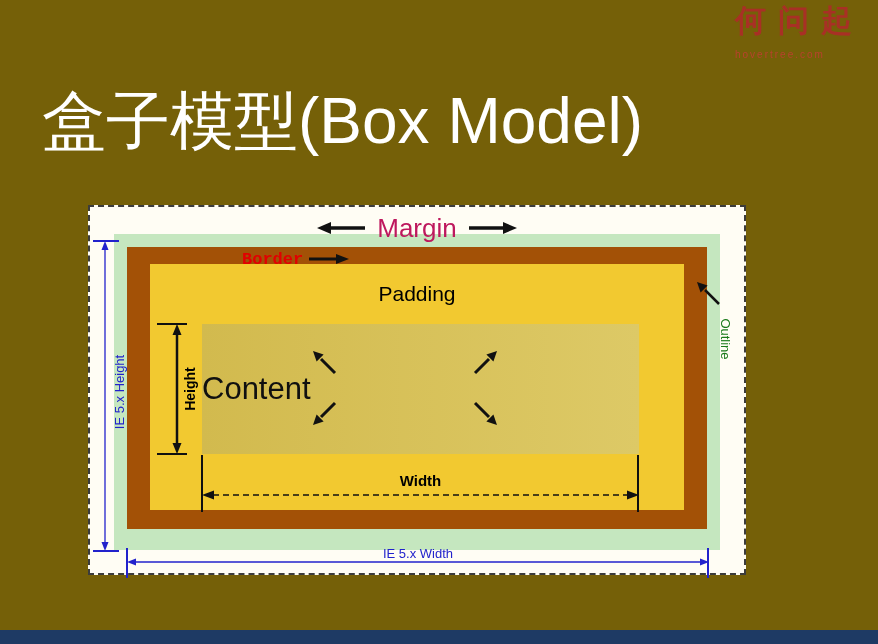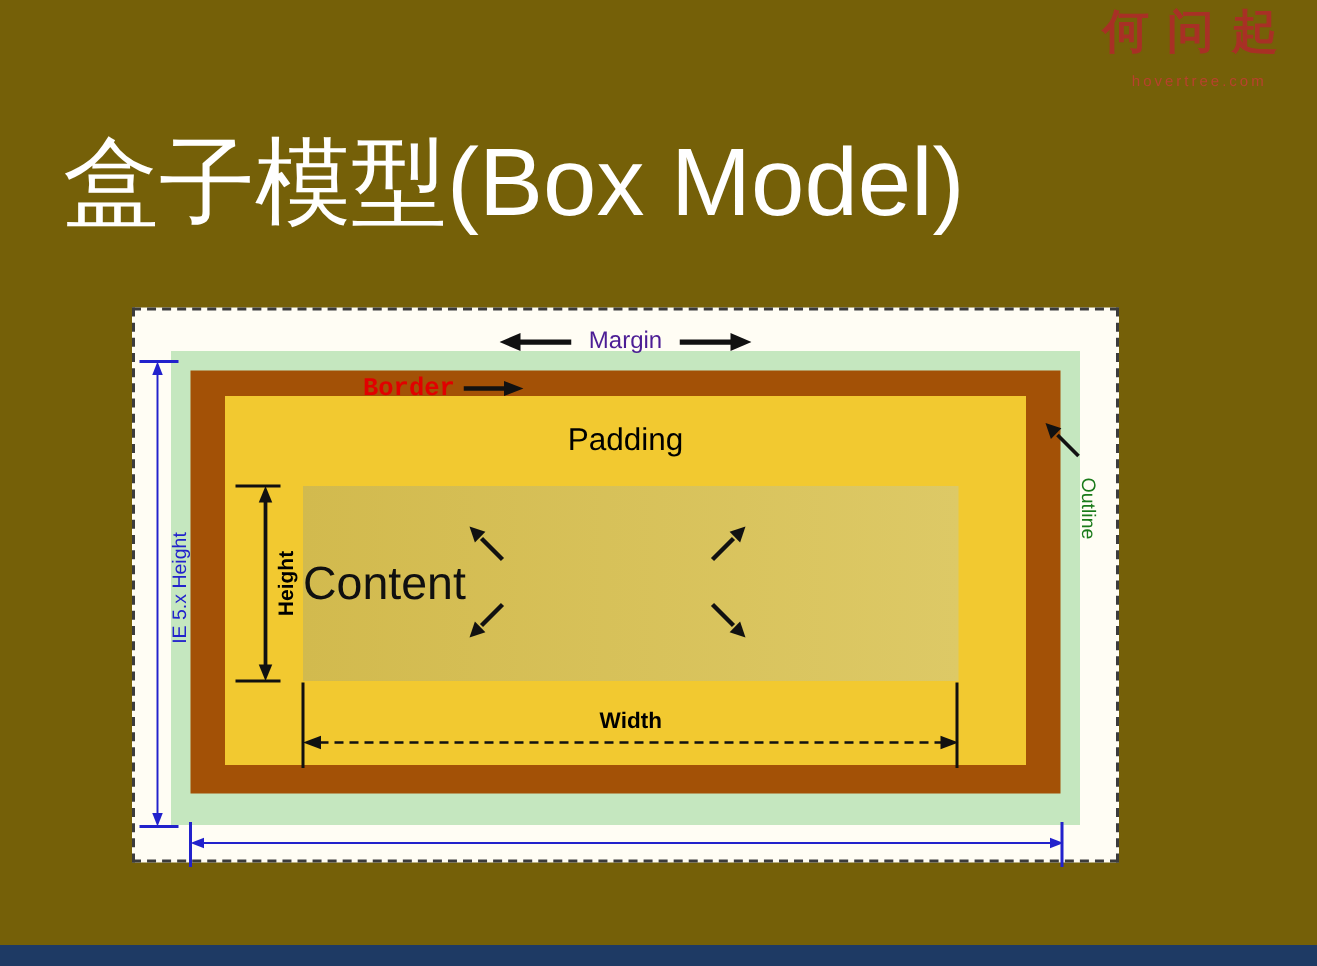--- a/index.html
+++ b/index.html
@@ -8,21 +8,21 @@
     background:#756008;
     font-family:"Liberation Sans","DejaVu Sans",sans-serif;
   }
   
   .slide-title{
     position:absolute; left:42px; top:80px; margin:0;
     font-size:64px; font-weight:normal; color:#ffffff;
     white-space:nowrap; letter-spacing:0px; line-height:1.3;
   }
   
-  .watermark{position:absolute; top:4px; right:14px; text-align:center;}
+  .watermark{position:absolute; top:4px; right:14px; text-align:left;}
   .wm-brand{font-size:31px; font-weight:bold; color:rgba(172,44,40,0.92); letter-spacing:12px; line-height:1.1;}
   .wm-domain{font-size:10px; color:rgba(196,60,52,0.85); letter-spacing:2px; margin-top:11px;}
   
   .diagram{
     position:absolute; left:88px; top:205px; width:658px; height:370px;
     background:#fffdf4; border:2px dashed #3c3c3c; box-sizing:border-box;
   }
   .layer{position:absolute;}
   .area-outline{left:24px; top:27px; width:606px; height:316px; background:#c5e7bf;}
   .area-border{left:37px; top:40px; width:580px; height:282px; background:#a35106;}
@@ -35,21 +35,21 @@
   .content-label{font-size:31px; color:#101010;}
   .diag-arrow{position:absolute; width:26px; height:26px;}
   .flip-x{transform:scaleX(-1);}
   .flip-y{transform:scaleY(-1);}
   .flip-xy{transform:scale(-1,-1);}
   
   .margin-row{
     position:absolute; left:0; right:0; top:7px; height:28px;
     display:flex; align-items:center; justify-content:center; gap:12px;
   }
-  .margin-text{font-size:16px; color:#4c1d95;}
+  .margin-text{font-size:26px; color:#be185d;}
   .border-row{
     position:absolute; left:152px; top:42px; height:20px;
     display:flex; align-items:center; gap:6px;font-family:Liberation Mono, monospace;
   }
   .border-text{font-size:17px; color:#e10000; font-weight:bold;}
   .padding-row{
     position:absolute; left:60px; top:74px; width:534px; height:26px;
     display:flex; align-items:center; justify-content:center; gap:13px;flex-direction:column;
   }
   .padding-text{font-size:21px; color:#000;}
@@ -187,20 +187,21 @@
 
     <svg class="layer ieh-arrow" width="14" height="310" viewBox="0 0 14 310">
       <line x1="7" y1="8" x2="7" y2="302" stroke="#2222cc" stroke-width="1.3"></line>
       <polygon points="7,0 3.5,9 10.5,9" fill="#2222cc"></polygon>
       <polygon points="7,310 3.5,301 10.5,301" fill="#2222cc"></polygon>
     </svg>
     <div class="ieh-tick" style="top:33px;"></div>
     <div class="ieh-tick" style="top:343px;"></div>
     <div class="ieh-label">IE 5.x Height</div>
 
+    <div class="iew-label">IE 5.x Width</div>
     <svg class="layer iew-arrow" width="582" height="14" viewBox="0 0 582 14">
       <line x1="8" y1="7" x2="574" y2="7" stroke="#2222cc" stroke-width="1.3"></line>
       <polygon points="0,7 9,3.5 9,10.5" fill="#2222cc"></polygon>
       <polygon points="582,7 573,3.5 573,10.5" fill="#2222cc"></polygon>
     </svg>
     <div class="iew-tick left"></div>
     <div class="iew-tick right"></div>
 
     <div class="outline-label">Outline</div>
     <svg class="layer outline-arrow flip-x" width="26" height="26" viewBox="0 0 26 26">

